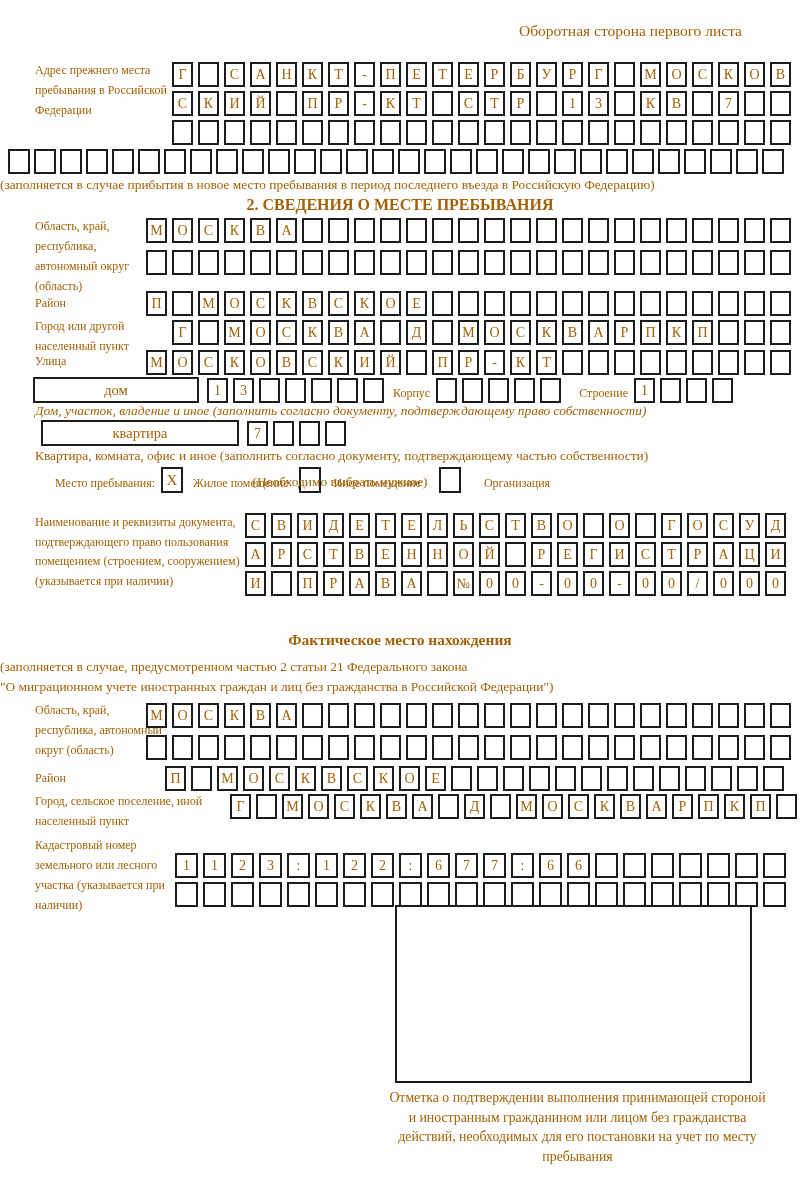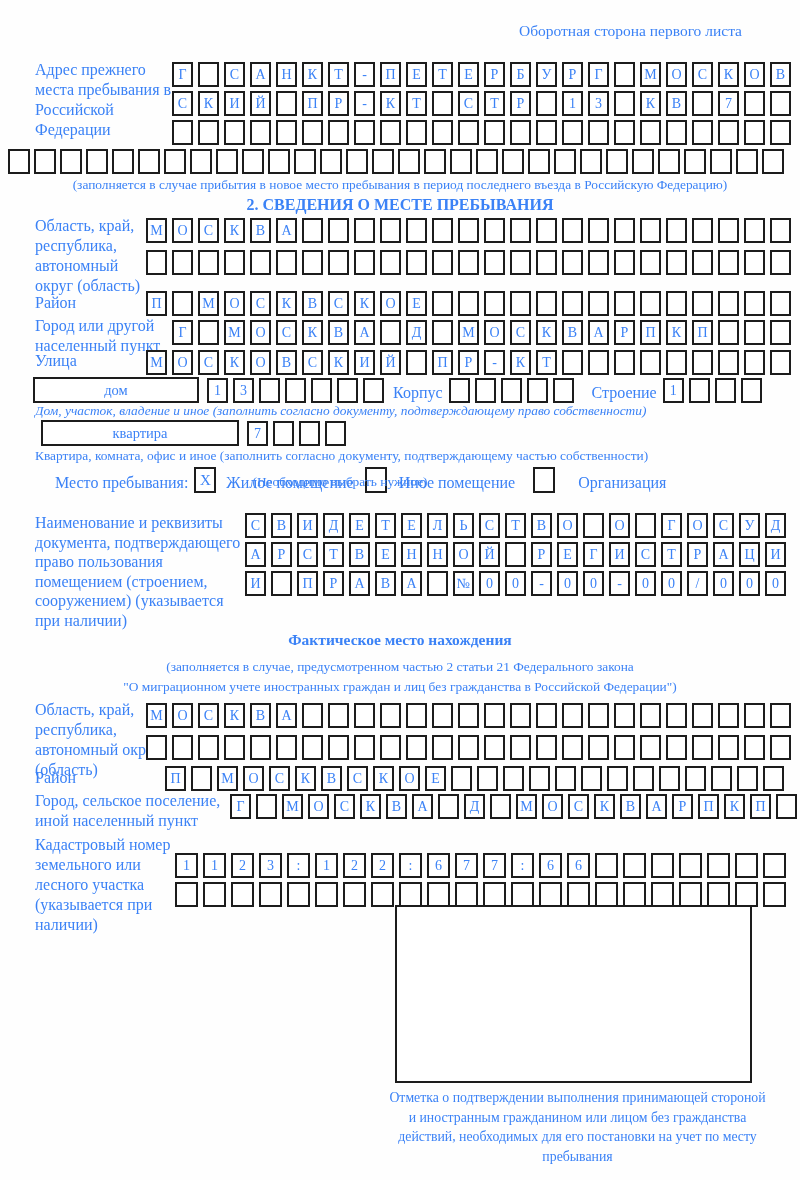--- a/index.html
+++ b/index.html
@@ -1,29 +1,29 @@
 <!DOCTYPE html>
 <html><head>
 <meta charset="utf-8">
 <style>
   html,body{margin:0;padding:0;background:#fff;}
   .page{
     position:relative;
     width:800px;height:1180px;
     background:#fefefe;
     font-family:"Liberation Serif","DejaVu Serif",serif;
-    color:#3b82f6;
+    color:#a16207;
     overflow:hidden;
   }
   .abs{position:absolute;}
-  .lbl{font-size:16px;line-height:20px;}
+  .lbl{font-size:12px;line-height:20px;}
   .note{font-size:13.4px;}
   .ttl{font-weight:bold;font-size:16px;text-align:center;width:800px;}
   .ttl2{font-weight:bold;font-size:15.5px;text-align:center;width:800px;}
-  .center{text-align:center;width:800px;}
+  .center{width:800px;}
   .cellrow{display:flex;gap:5px;}
   .cell{
     width:21px;height:25px;
     border:2px solid #1c1c1c;
     box-sizing:border-box;
     display:flex;align-items:center;justify-content:center;
     font-size:14px;line-height:1;
     background:#fff;
   }
   .cellrow.tight{gap:4px;}

